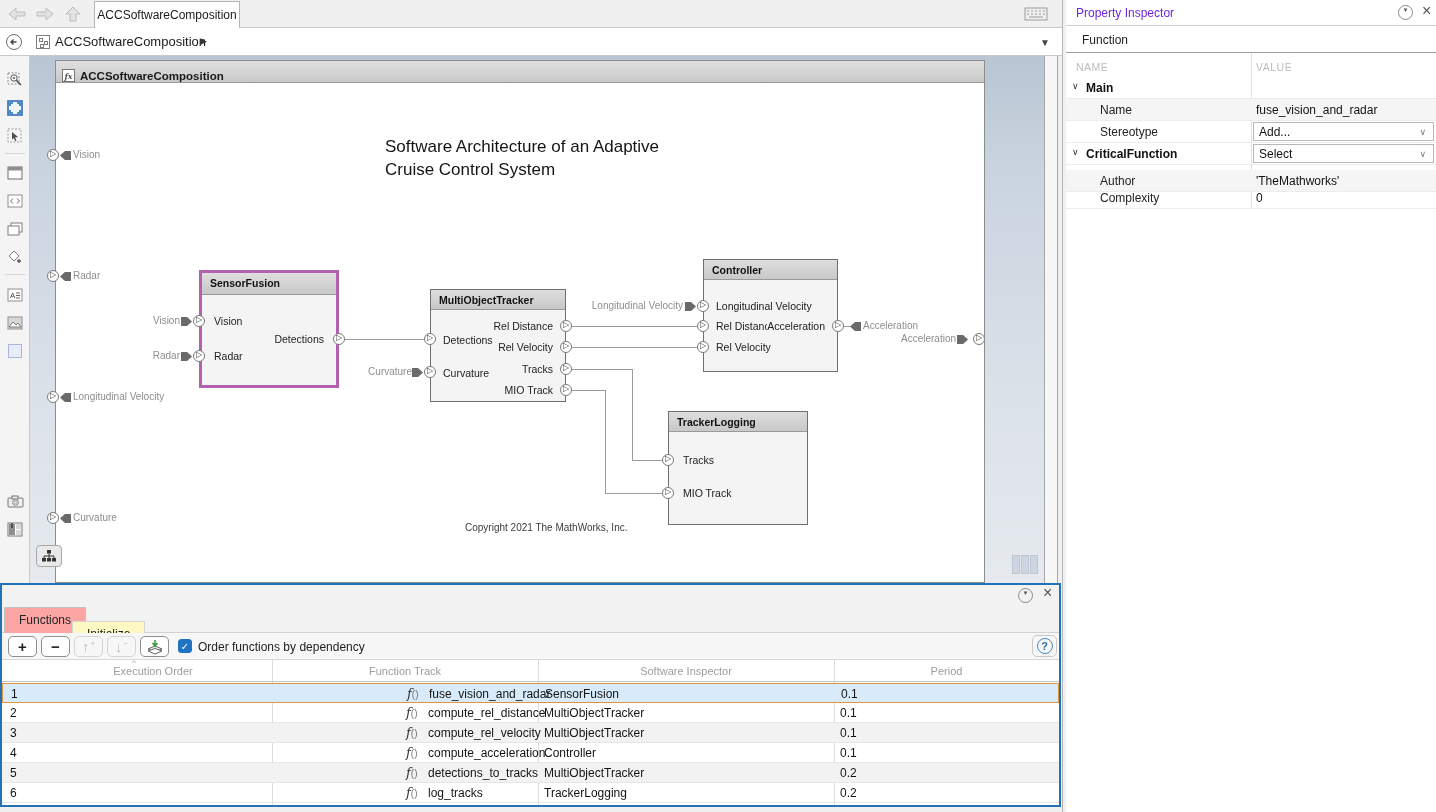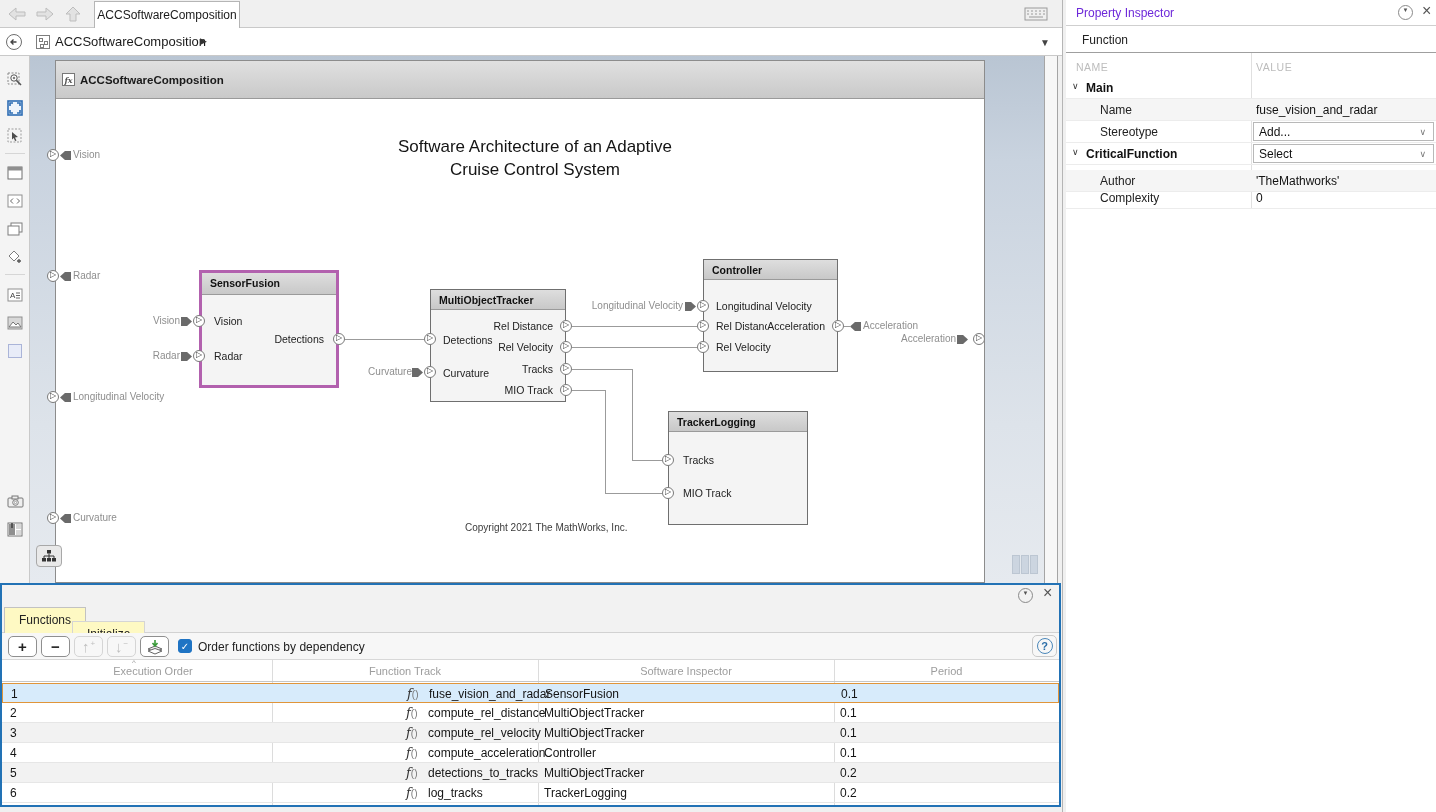--- a/index.html
+++ b/index.html
@@ -29,27 +29,27 @@
   
   #palette { left:0; top:56px; width:30px; height:527px; background:#f4f4f4; border-right:1px solid #c9c9c9; }
   .pal-ic { left:6px; width:18px; height:18px; display:flex; align-items:center; justify-content:center; }
   .pal-sep { left:5px; width:20px; height:1px; background:#d6d6d6; }
   #pal-expand { left:6px; top:548px; font-size:13px; color:#555; }
 
   
   #canvas { left:30px; top:56px; width:1032px; height:527px;
             background:linear-gradient(180deg,#b9c5d3 0%,#c9d3df 20%,#dde3ea 70%,#e6eaef 100%); overflow:hidden; }
   #sheet { left:25px; top:4px; width:930px; height:523px; background:#fff; border:1px solid #8c8c8c; }
-  #sheet-header { left:0; top:0; width:928px; height:38px;
+  #sheet-header { left:0; top:0; width:928px; height:22px;
                   background:linear-gradient(#e0e0e0,#c9c9c9); border-bottom:1px solid #9a9a9a;
-                  display:flex; align-items:center; }
+                  display:flex; align-items:flex-end; }
   #sheet-hd-icon { width:13px; height:13px; border:1px solid #777; background:#fff; margin:0 5px 0 6px;
                    font:italic bold 8px "DejaVu Serif",serif; color:#555; text-align:center; line-height:12px; }
   #sheet-hd-title { font-size:11.5px; font-weight:bold; color:#1a1a1a; }
-  #diagram-title { left:355px; top:80px; width:300px; text-align:center; font-size:17px; color:#141414; line-height:1.35; }
+  #diagram-title { left:355px; top:80px; width:300px; text-align:left; font-size:17px; color:#141414; line-height:1.35; }
   #copyright { left:435px; top:466px; font-size:10px; color:#3c3c3c; }
 
   
   .block { position:absolute; background:#f4f4f4; border:1px solid #6f6f6f; }
   .block-hd { height:20px; background:linear-gradient(#dedede,#c8c8c8); border-bottom:1px solid #9a9a9a;
               font-size:10.5px; font-weight:bold; color:#111; padding:4px 0 0 8px; }
   .block.sel { border:3px solid #b261ae; }
   .block.sel .block-hd { height:22px; }
   .plbl { position:absolute; font-size:10.5px; color:#222; white-space:nowrap; }
   .plbl.r { text-align:right; }
@@ -75,21 +75,21 @@
 
   
   #fn-panel { left:0; top:583px; width:1061px; height:224px; background:#fff; border:2px solid #2272b5; }
   #fn-title-bar { left:0; top:0; width:1057px; height:22px; background:#f2f2f2; }
   #fn-title { left:8px; top:4px; font-size:12px; color:#222;margin-top:18px; }
   .circ-menu { position:absolute; width:15px; height:15px; border:1px solid #8a8a8a; border-radius:50%; }
   .circ-menu::before { content:"▼"; position:absolute; left:3.5px; top:1px; font-size:6px; color:#555; }
   .close-x::before { content:"×"; font-size:16px; color:#555; }
   #fn-tabs { left:0; top:22px; width:1057px; height:26px; background:#f2f2f2; border-bottom:1px solid #d2d2d2; }
   .fn-tab { position:absolute; top:0; height:26px; padding:5px 14px 0 14px; font-size:12px; color:#222; }
-  .fn-tab.active { background:#fef9c3; border:1px solid #c2c2c2; border-bottom:none; }
+  .fn-tab.active { background:#fca5a5; border:1px solid #c2c2c2; border-bottom:none; }
   .fn-tab.inactive { background:#fef9c3; border:1px solid #d5d5d5; border-bottom:none;margin-top:14px; }
   #fn-toolbar { left:0; top:48px; width:1057px; height:27px; background:#f7f7f7; border-bottom:1px solid #d8d8d8; }
   .tb-btn { position:absolute; top:3px; width:29px; height:21px; border:1px solid #8f8f8f; border-radius:5px;
             background:#fff; display:flex; align-items:center; justify-content:center;
             font-size:15px; font-weight:bold; color:#222; }
   .tb-btn.disabled { border-color:#d5d5d5; color:#c0c0c0; background:#f7f7f7; font-weight:normal; }
   .tb-btn .mini { font-size:8px; margin-left:1px; margin-top:-6px; }
   #fn-check { left:176px; top:6px; width:14px; height:14px; background:#1f74c4; border:1px solid #1f74c4;
               border-radius:3px; color:#fff; font-size:10px; text-align:center; line-height:13px; }
   #fn-check::before { content:"✓"; }

